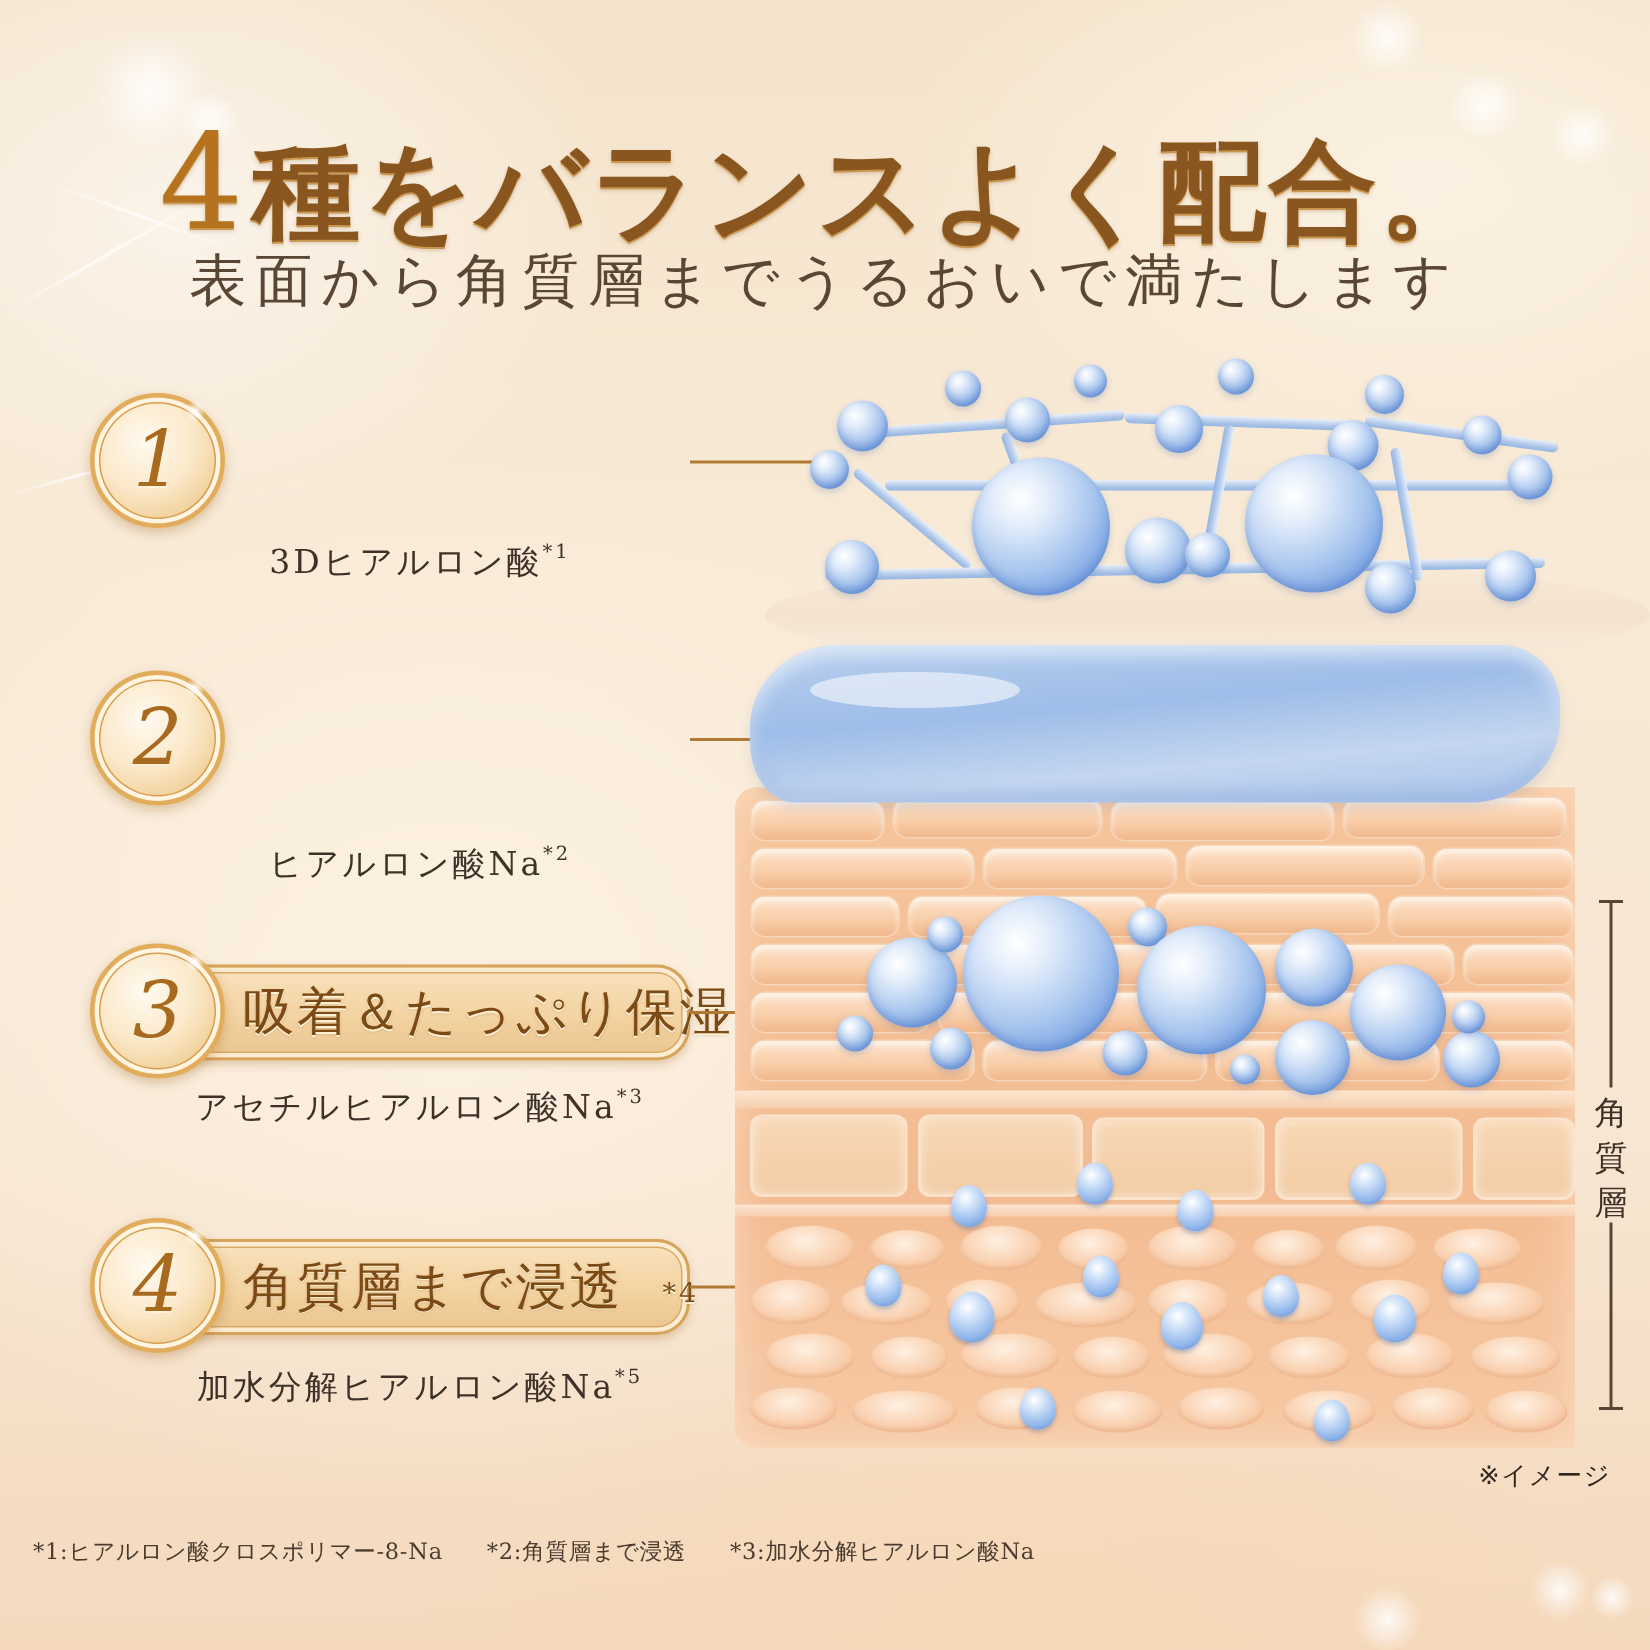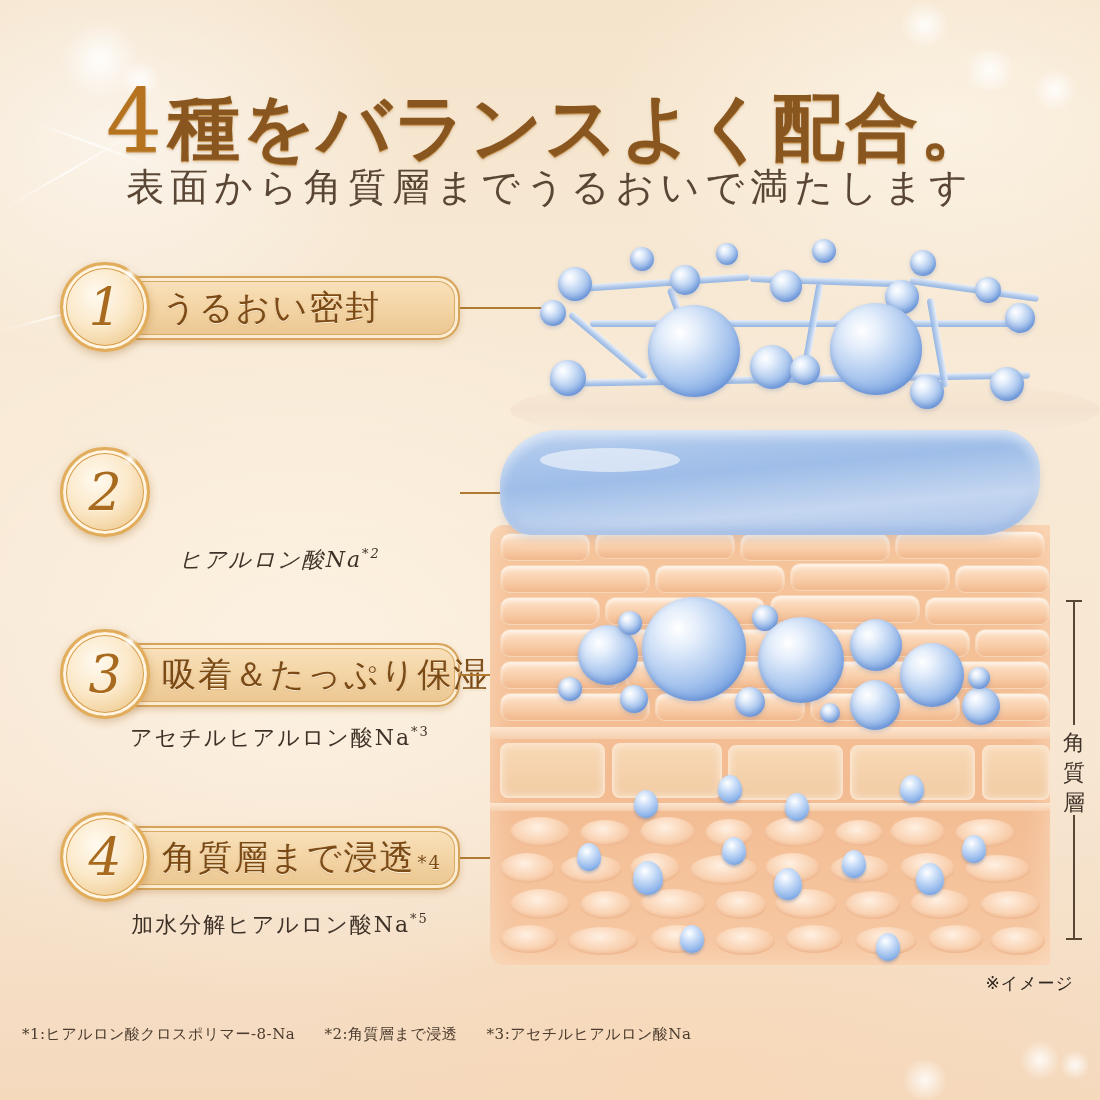--- a/index.html
+++ b/index.html
@@ -134,44 +134,39 @@
 <div class="bokeh" style="left:1060px;top:1050px;width:30px;height:30px;"></div>
 <div class="bokeh" style="left:900px;top:1060px;width:50px;height:40px;"></div>
 <div class="ray" style="left:0px;top:210px;width:160px;transform:rotate(-30deg);"></div>
 <div class="ray" style="left:30px;top:120px;width:130px;transform:rotate(20deg);"></div>
 <div class="ray" style="left:0px;top:330px;width:120px;transform:rotate(-15deg);"></div>
 
 <h1 class="title"><span class="num">4</span><span>種をバランスよく配合。</span></h1>
 <div class="subtitle">表面から角質層までうるおいで満たします</div>
 
 <div class="feature" style="top:268px;">
-  <div class="banner">
-    <div class="banner-label" style="left:60px;">
-        <span>うるおい密封</span>
-        <sup></sup>
-      </div>
-  </div>
   <div class="badge">
       <span class="badge-num">1</span>
       <span class="badge-spark"></span>
     </div>
   <div class="connector" style="left:400px;width:90px;">
       <span class="connector-dot"></span>
     </div>
+  <div class="ingredient" style="top:92px;"><span>3Dヒアルロン酸</span><sup>*1</sup></div>
 </div>
 
 <div class="feature" style="top:453px;">
   <div class="badge">
       <span class="badge-num">2</span>
       <span class="badge-spark"></span>
     </div>
   <div class="connector" style="left:400px;width:80px;">
       <span class="connector-dot"></span>
     </div>
-  <div class="ingredient" style="top:92px;font-style:italic;"><span>ヒアルロン酸Na</span><sup>*2</sup></div>
+  <div class="ingredient" style="top:108px;"><span>ヒアルロン酸Na</span><sup>*2</sup></div>
 </div>
 
 <div class="feature" style="top:635px;">
   <div class="banner">
     <div class="banner-label" style="left:60px;">
         <span>吸着＆たっぷり保湿</span>
         <sup></sup>
       </div>
   </div>
   <div class="badge">
@@ -179,21 +174,21 @@
       <span class="badge-spark"></span>
     </div>
   <div class="connector" style="left:400px;width:90px;">
       <span class="connector-dot"></span>
     </div>
   <div class="ingredient" style="top:88px;"><span>アセチルヒアルロン酸Na</span><sup>*3</sup></div>
 </div>
 
 <div class="feature" style="top:818px;">
   <div class="banner">
-    <div class="banner-label" style="left:60px;">
+    <div class="banner-label" style="left:60px;gap:24px;">
         <span>角質層まで浸透</span>
         <sup>*4</sup>
       </div>
   </div>
   <div class="badge">
       <span class="badge-num">4</span>
       <span class="badge-spark"></span>
     </div>
   <div class="connector" style="left:400px;width:90px;">
       <span class="connector-dot"></span>
@@ -352,15 +347,15 @@
   <div>角</div>
   <div>質</div>
   <div>層</div>
 </div>
 <div class="image-note">※イメージ</div>
 
 <div class="footnotes">
   <div>
     <span>*1:ヒアルロン酸クロスポリマー-8-Na</span>
     <span>*2:角質層まで浸透</span>
-    <span>*3:アセチルヒアルロン酸Na</span>
+    <span>*3:加水分解ヒアルロン酸Na</span>
   </div>
 </div>
 
 </body></html>

